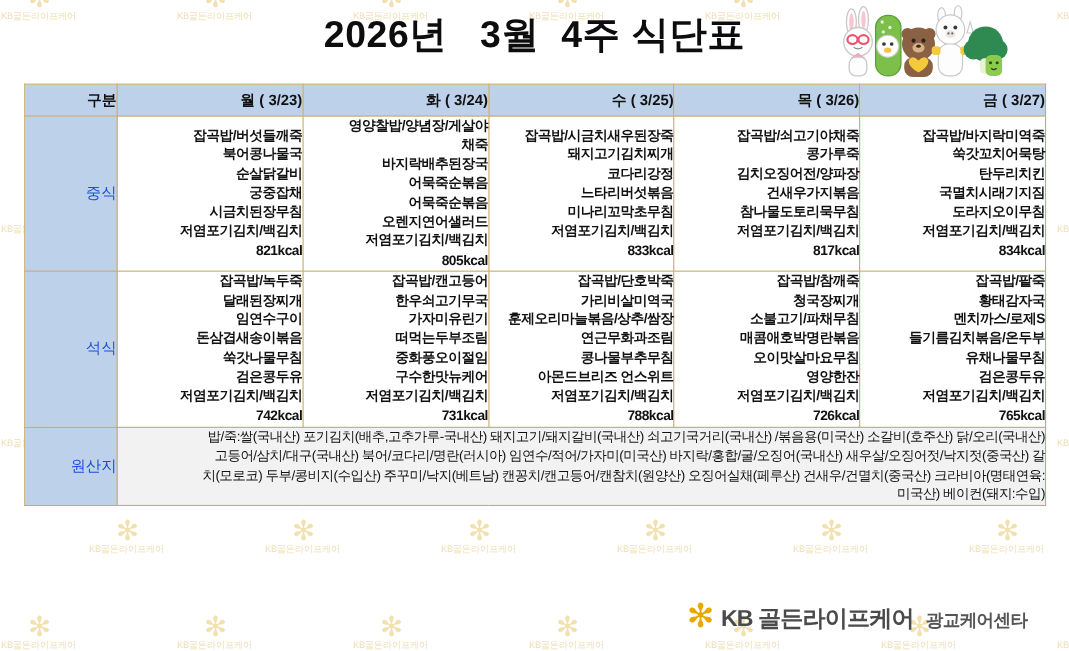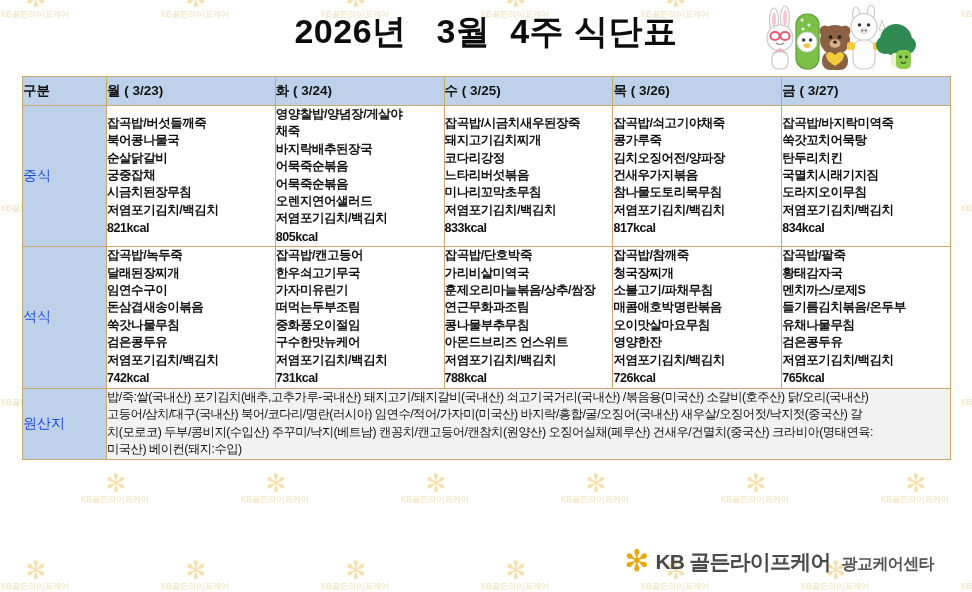--- a/index.html
+++ b/index.html
@@ -85,21 +85,21 @@
     width: 928px;
     border-collapse: collapse;
     table-layout: fixed;
     font-size: 12.5px;
     color: #111111;
   }
   #menu-table td, #menu-table th {
     border: 1px solid #c9a96a;
     padding: 0;
     vertical-align: middle;
-    text-align: left;
+    text-align: right;
   }
   col.c-label { width: 84px; }
   col.c-day   { width: 168.8px; }
 
   .hdr-cell {
     background: #bdd2ea;
     font-weight: bold;
     font-size: 13.5px;
     height: 28px;
     color: #111;

